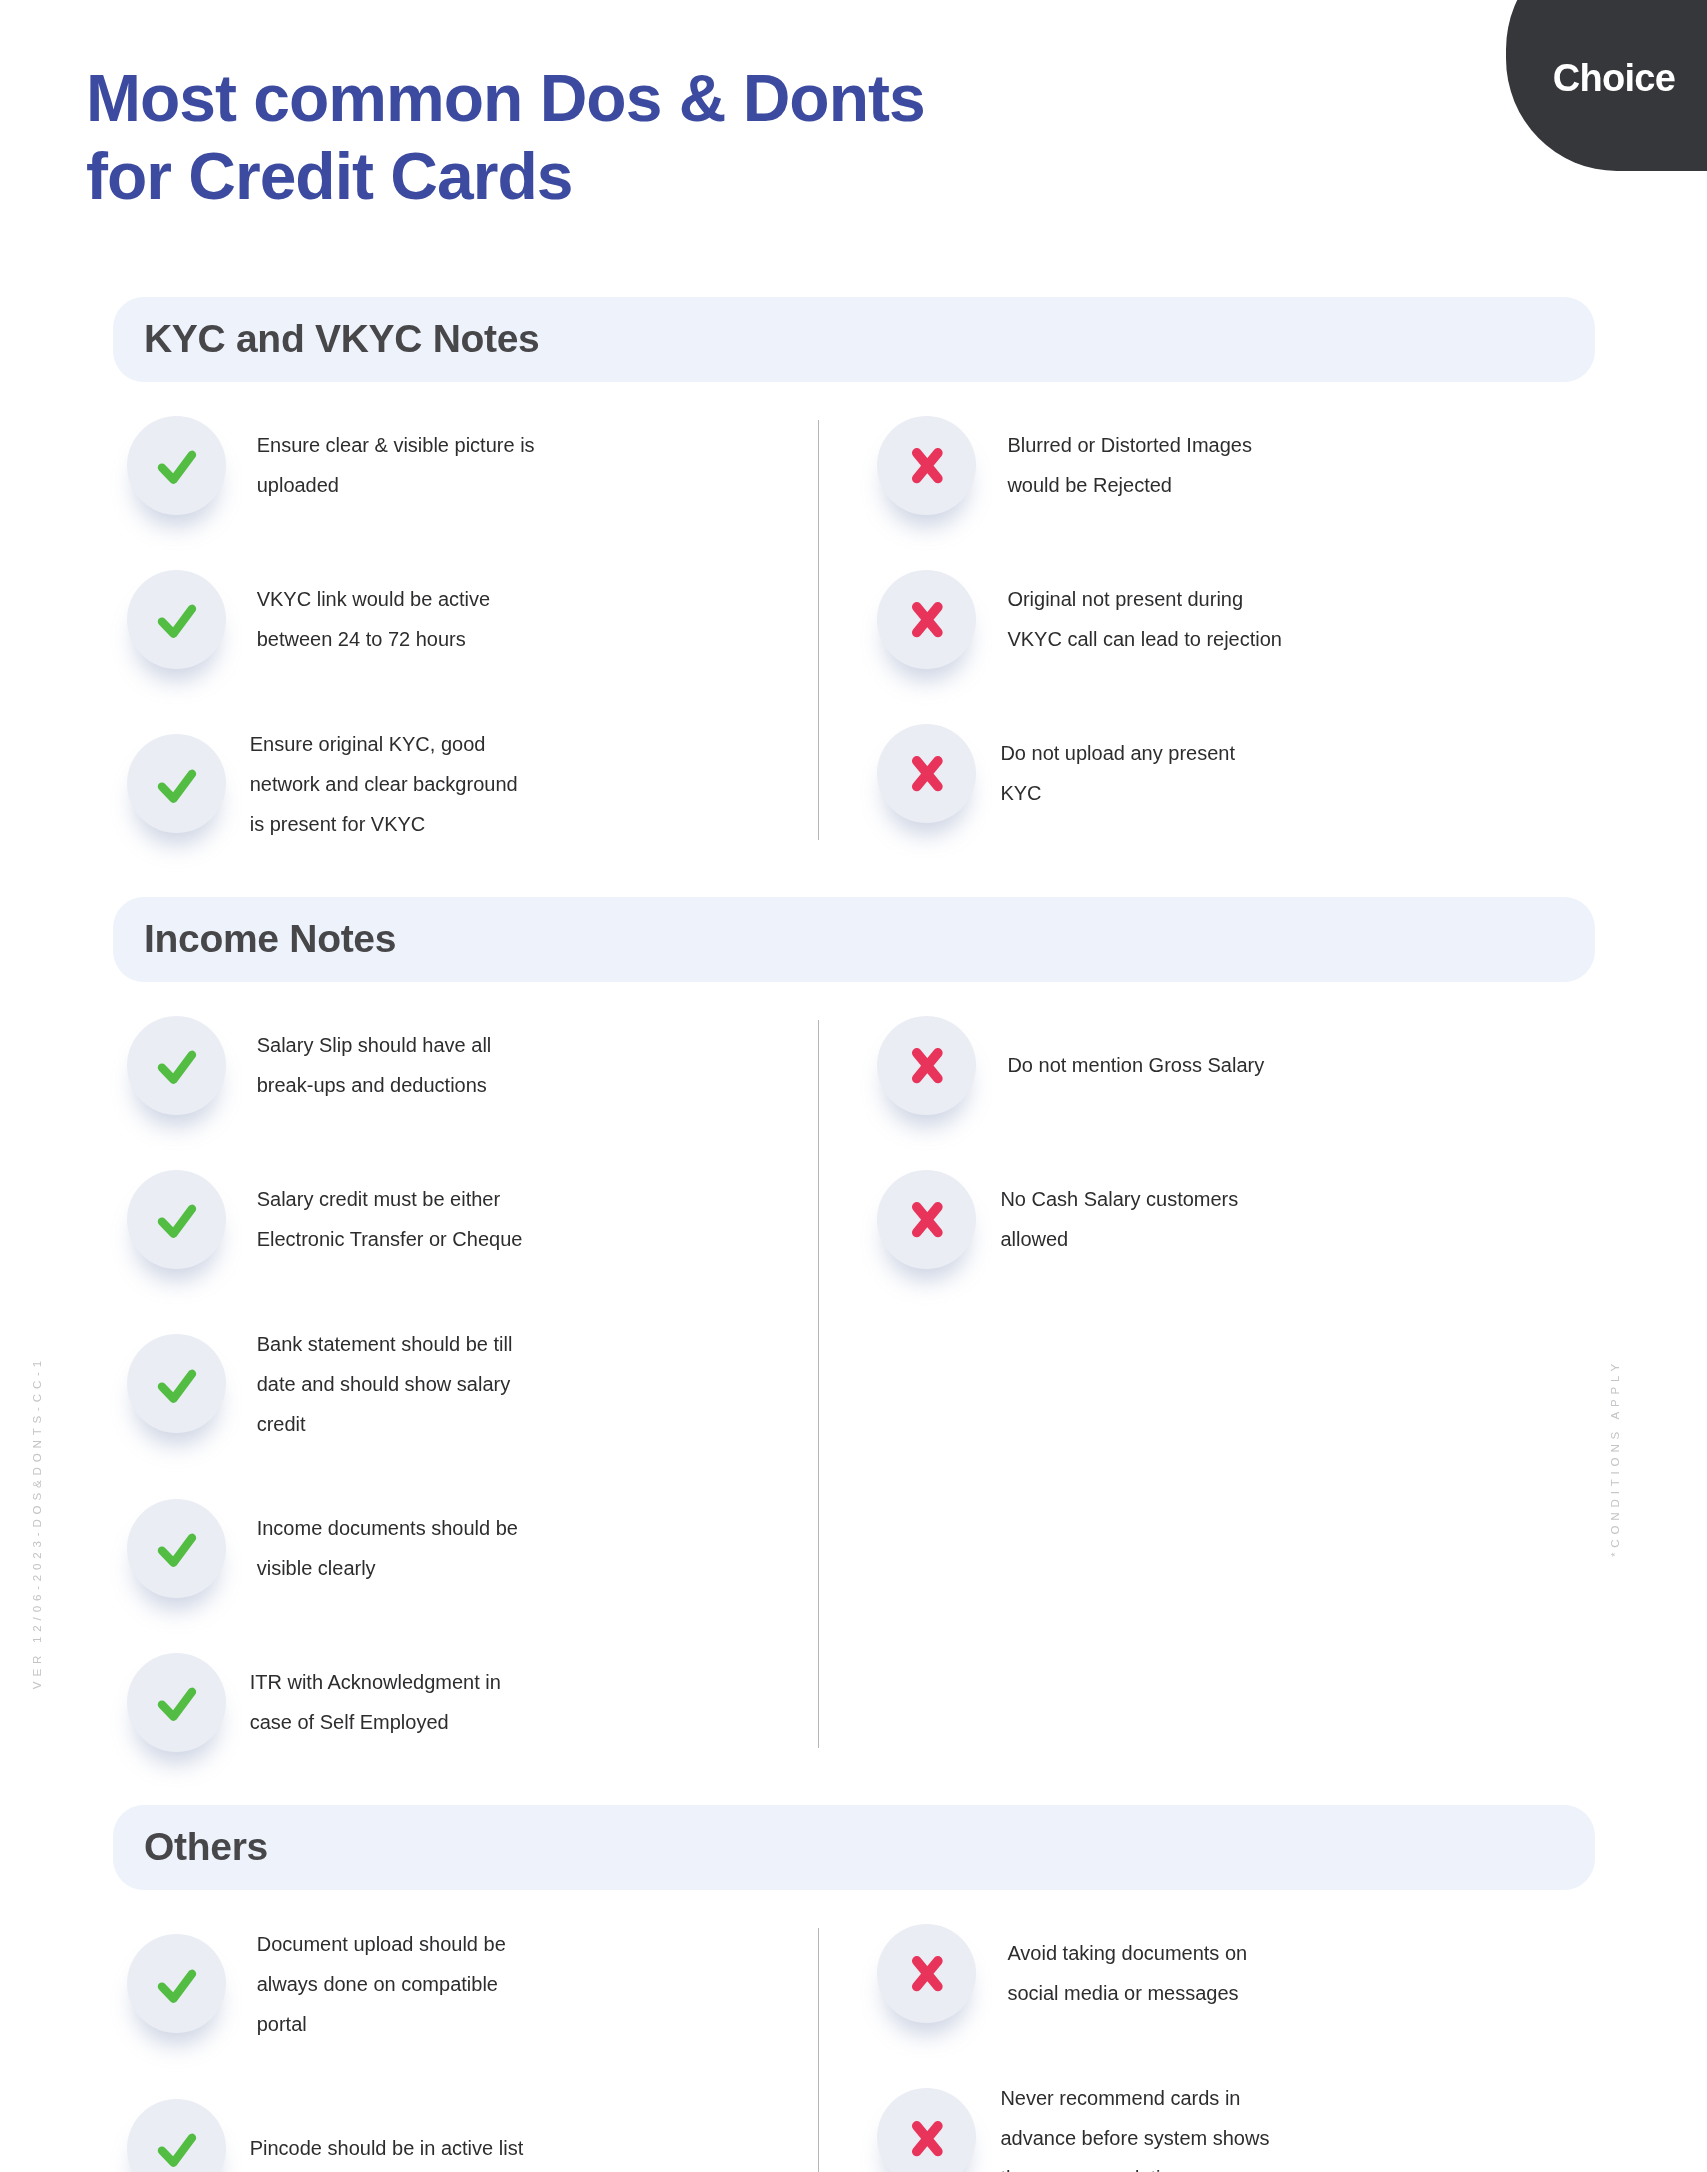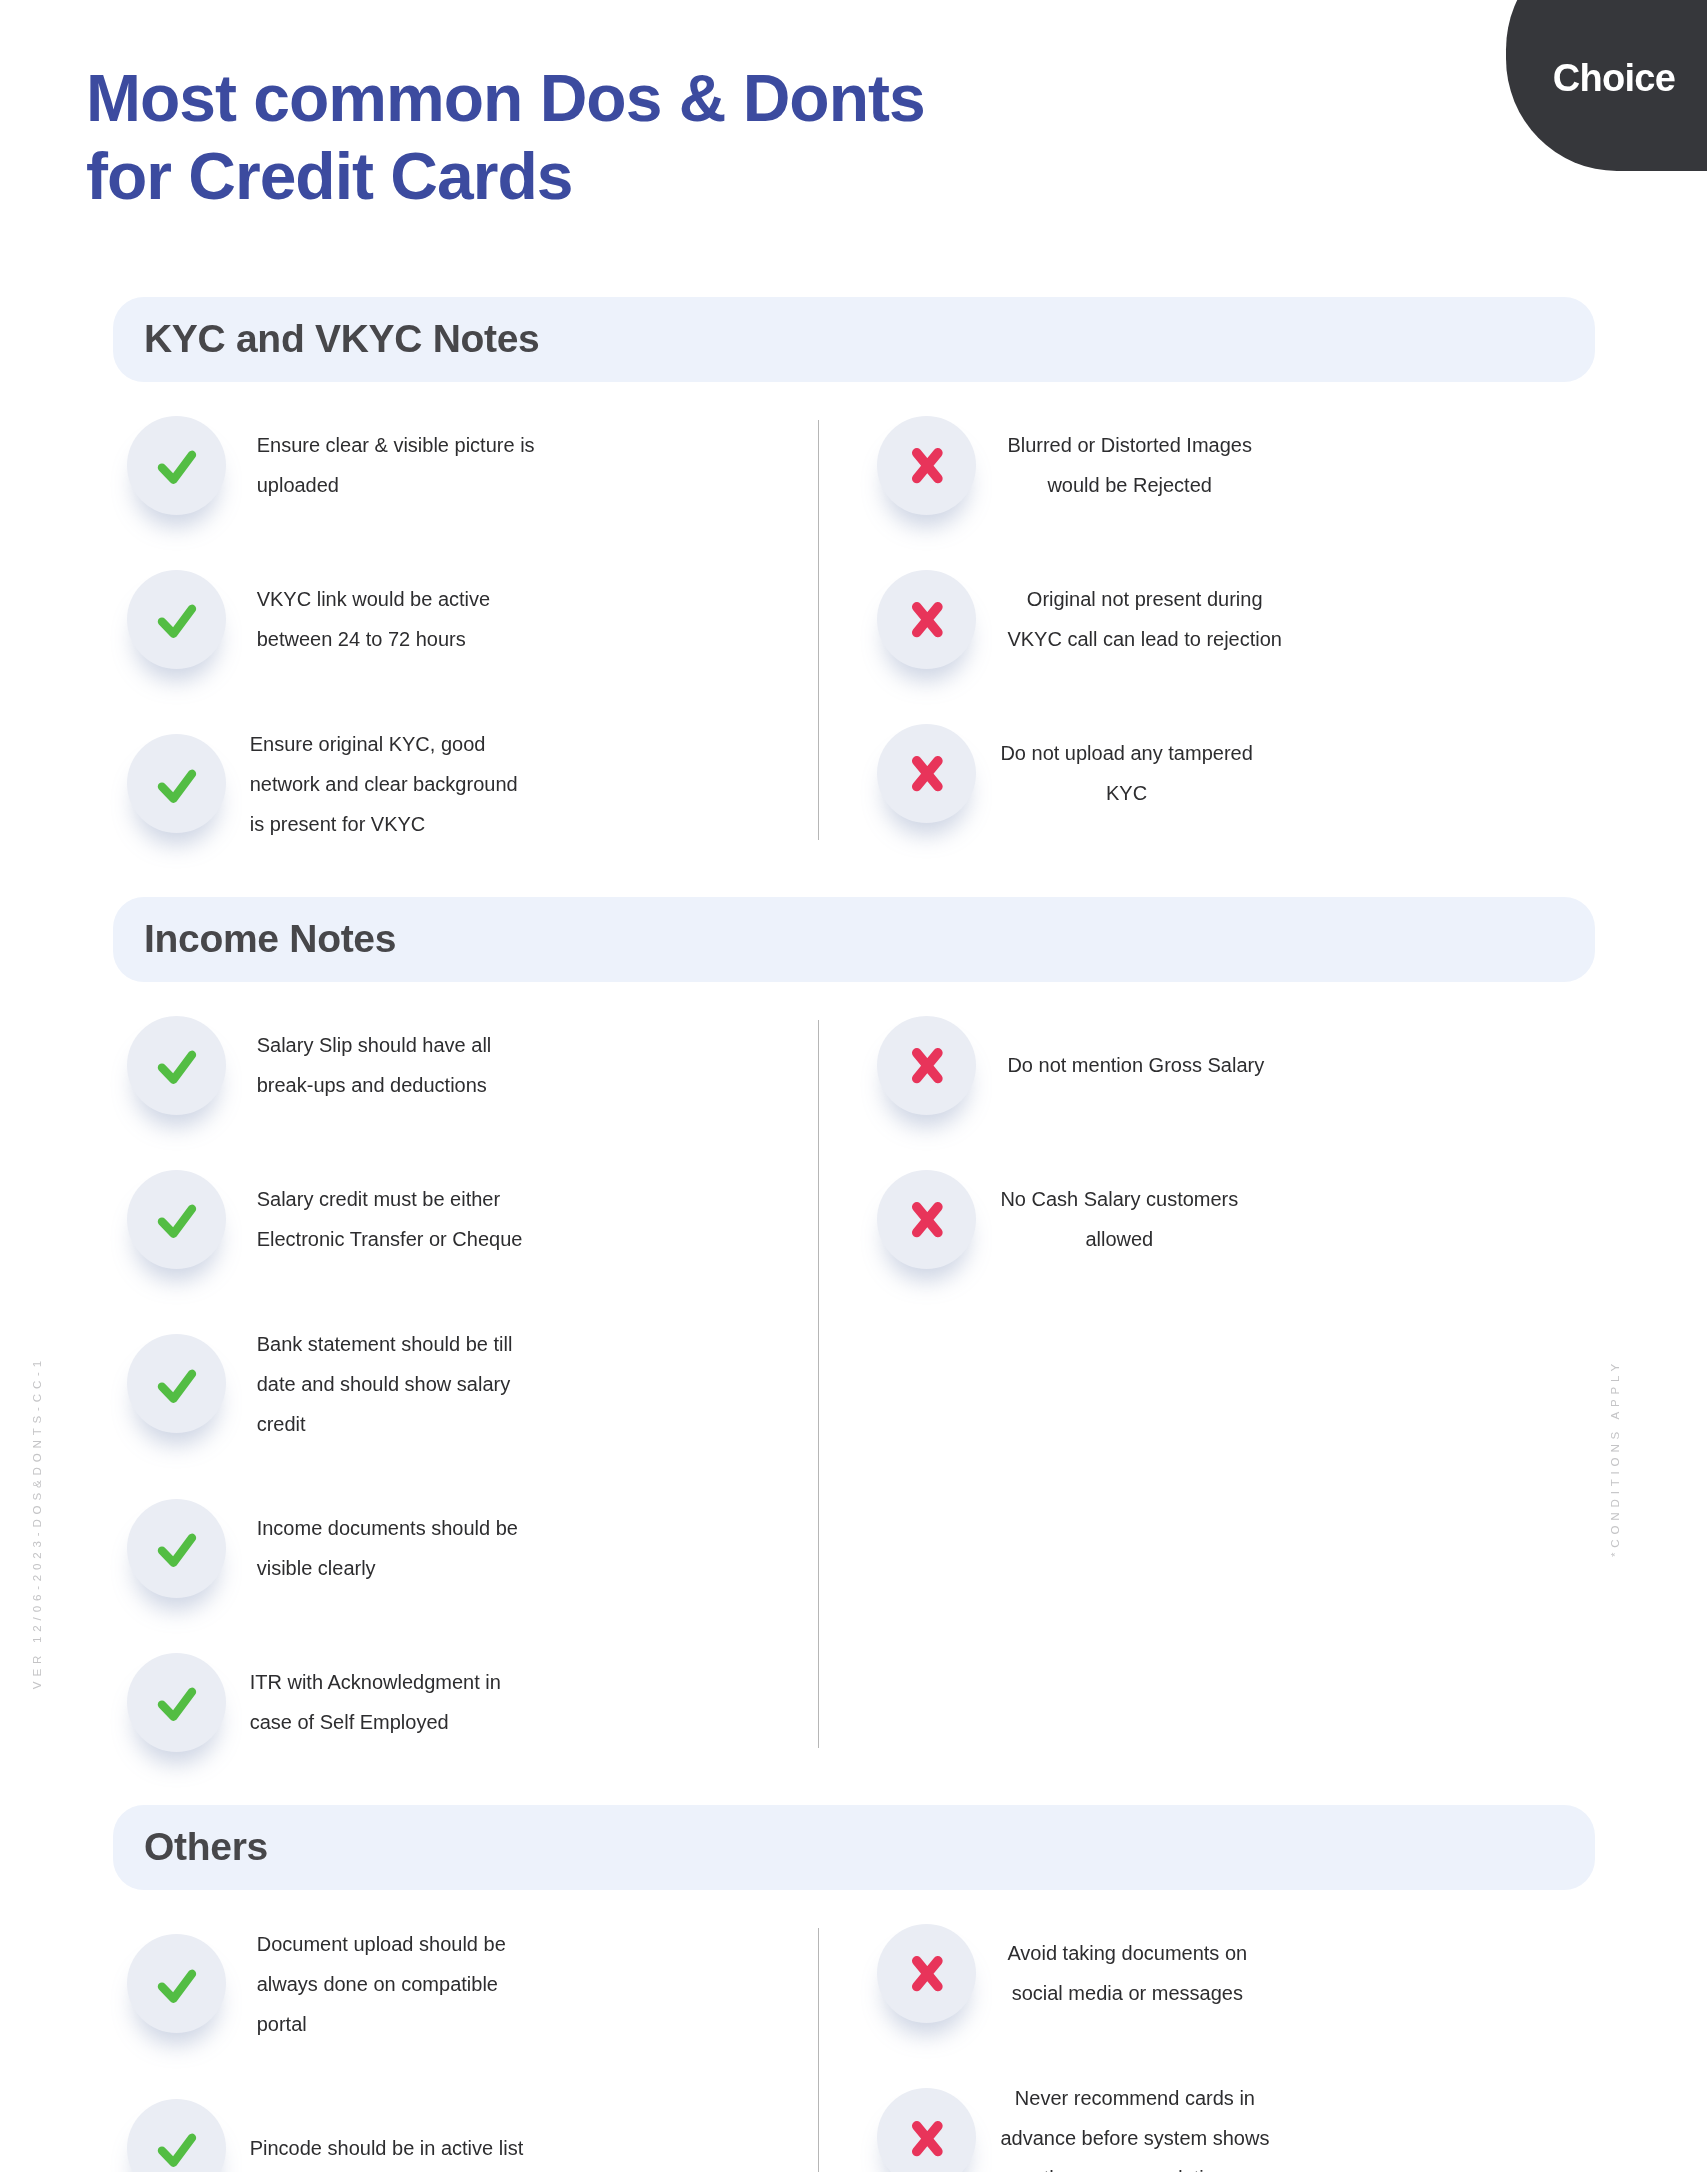--- a/index.html
+++ b/index.html
@@ -68,21 +68,21 @@
     display: grid;
     grid-template-columns: 705px 1.4px 1fr;
     padding: 34px 0 29px 0;
   }
   .divider {
     width: 1.4px;
     background: var(--divider-color);
     margin: 4.1px 0;
   }
   .col-left  { padding-left: 13.7px; padding-right: 38px; }
-  .col-right { padding-left: 58px; padding-right: 6.8px; text-align: center; }
+  .col-right { padding-left: 58px; padding-right: 6.8px; }
 
   .item {
     display: flex;
     align-items: center;
     gap: 31px;
     margin-bottom: 55px;
   }
   .item:last-child { margin-bottom: 0; gap: 24px; }
 
   .icon-circle {
@@ -185,21 +185,21 @@
               </span>
               <p class="txt">Original not present during
 VKYC call can lead to rejection</p>
             </div>
             <div class="item">
               <span class="icon-circle">
                 <svg viewBox="0 0 100 100">
                   <path d="M34 31 L67 71 M67 31 L34 71" fill="none" stroke="#e8345a" stroke-width="15" stroke-linecap="round"></path>
                 </svg>
               </span>
-              <p class="txt">Do not upload any tampered
+              <p class="txt">Do not upload any present
 KYC</p>
             </div>
           </div>
         </div>
       </section>
       <section class="section">
         <div class="band">
           <h2>Income Notes</h2>
         </div>
         <div class="cols">

